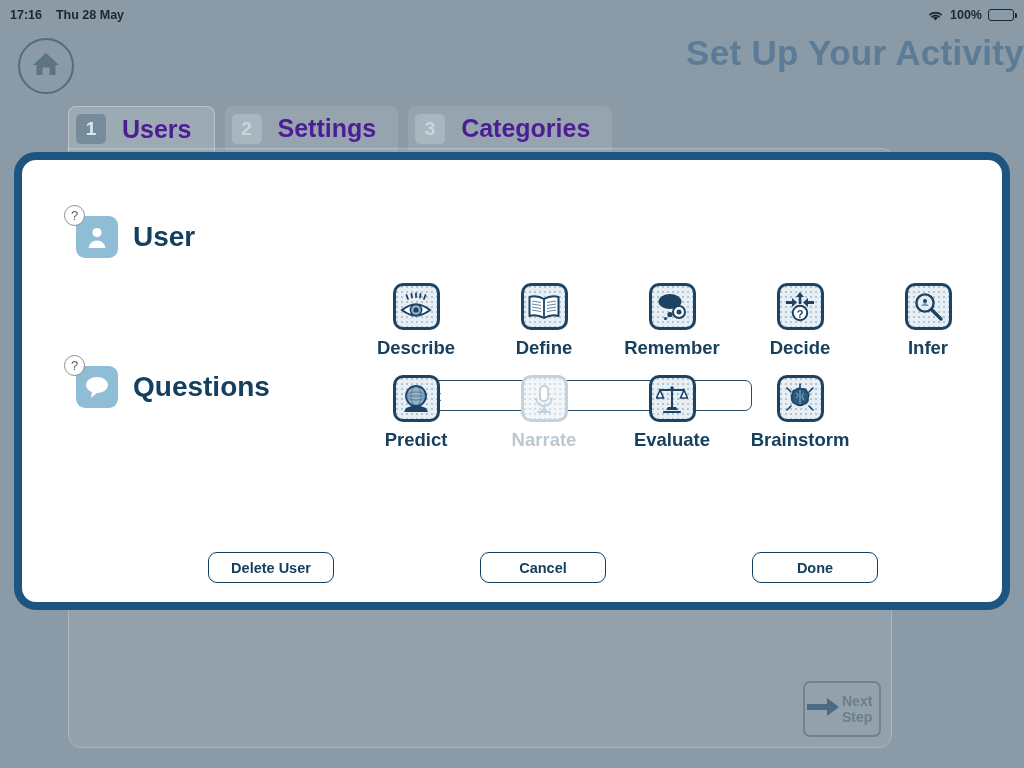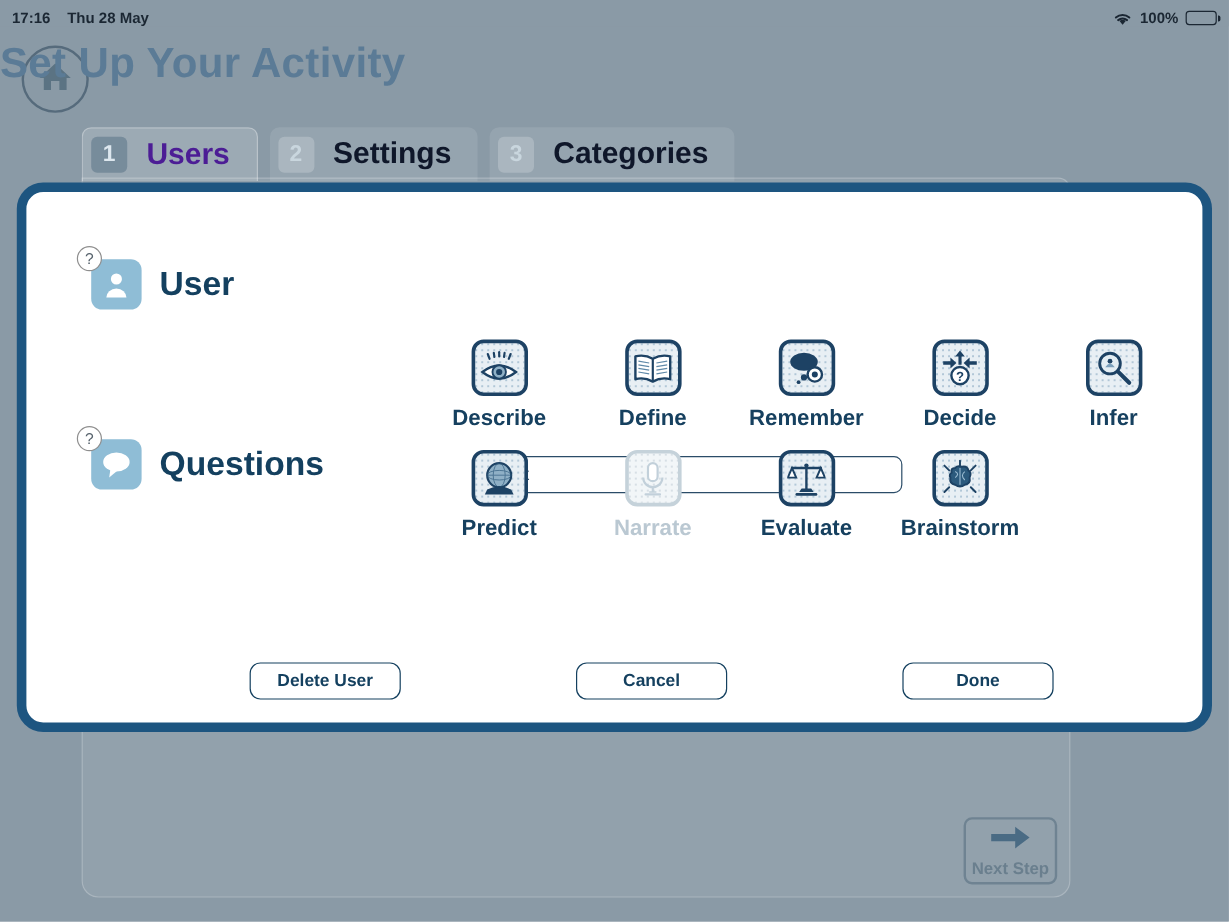--- a/index.html
+++ b/index.html
@@ -39,21 +39,21 @@
 
   
   #home-button {
     position: absolute; left: 18px; top: 38px;
     width: 56px; height: 56px; border-radius: 50%;
     border: 2.5px solid #566b7c;
     display: flex; align-items: center; justify-content: center;
   }
   #page-title {
     position: absolute; top: 33px; left: 0; width: 1024px;
-    text-align: left;
+    text-align: right;
     font-size: 35px; font-weight: bold; color: #5b7b96;
     letter-spacing: 0.3px;
   }
 
   
   #tab-bar {
     position: absolute; left: 68px; top: 106px;
     display: flex; align-items: flex-end; gap: 10px;
   }
   .tab {
@@ -68,36 +68,36 @@
     border-bottom: none;
   }
   .tab-num {
     width: 30px; height: 30px; border-radius: 5px;
     background: rgba(255,255,255,0.20);
     color: #c9d6de; font-size: 19px; font-weight: bold;
     display: flex; align-items: center; justify-content: center;
     margin-right: 16px;
   }
   .tab.active .tab-num { background: rgba(90,115,135,0.55); color: #dde7ee; }
-  .tab-label { font-size: 25px; font-weight: bold; color: #0f172a; }
+  .tab-label { font-size: 25px; font-weight: bold; color: #4c1d95; }
   .tab.active .tab-label { color: #4c1d95; }
 
   
   #content-panel {
     position: absolute; left: 68px; top: 148px;
     width: 824px; height: 600px;
     background: rgba(255,255,255,0.07);
     border: 1.5px solid rgba(255,255,255,0.22);
     border-radius: 0 10px 14px 14px;
   }
   #next-step-button {
     position: absolute; left: 803px; top: 681px;
     width: 78px; height: 56px;
     border: 2px solid #6f8392; border-radius: 7px;
-    display: flex; flex-direction: column; align-items: center; justify-content: center;
+    display: flex; align-items: center; justify-content: center;
     gap: 1px;
   }
   #next-step-button .ns-label {
     font-size: 14px; font-weight: bold; color: #6a7f8e;
   }
 
   
   #user-modal {
     position: absolute; left: 14px; top: 152px;
     width: 996px; height: 458px;

